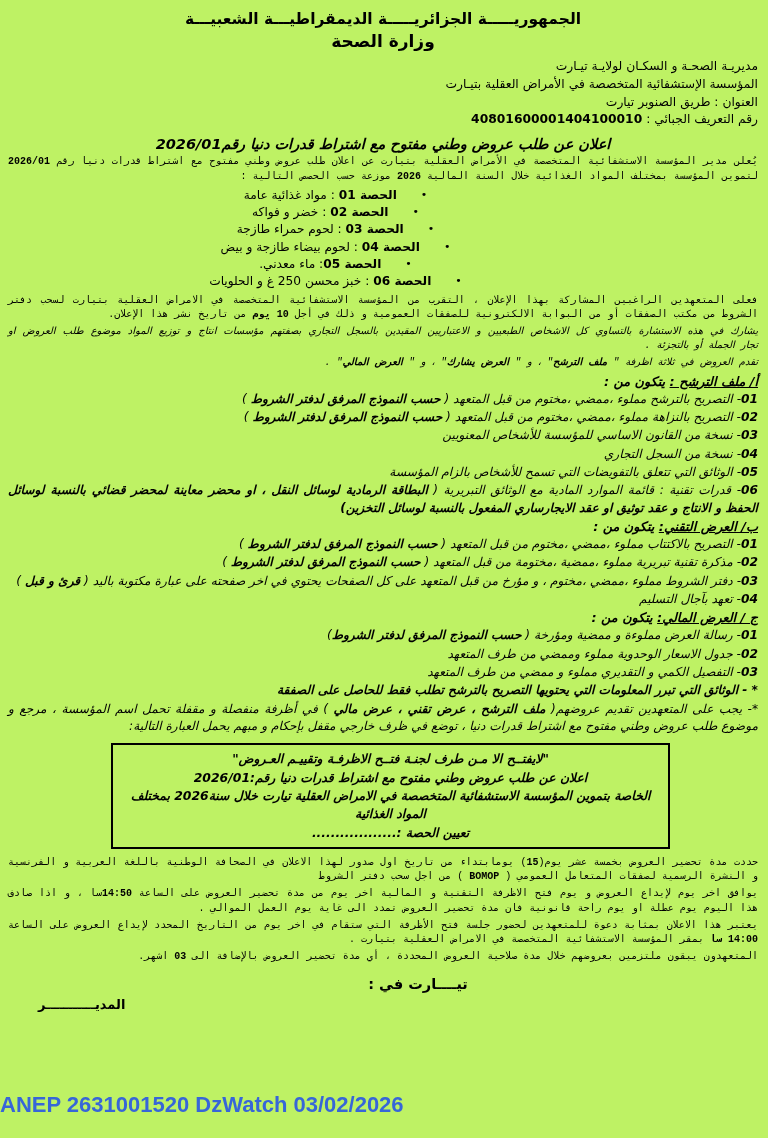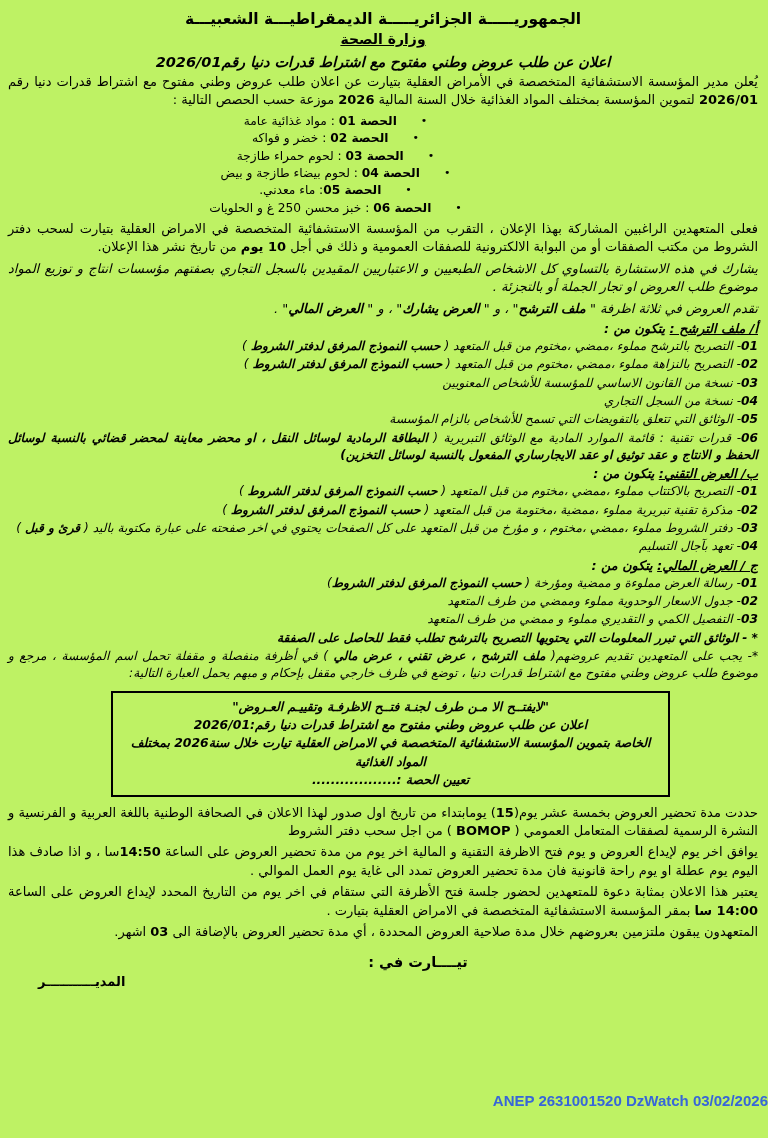--- a/index.html
+++ b/index.html
@@ -4,55 +4,61 @@
 <style>
   html,body{margin:0;padding:0;background:#fff;}
   .page{
     position:relative;width:768px;height:1138px;overflow:hidden;
     background:#bef264;color:#000;direction:rtl;
     font-family:"DejaVu Sans",sans-serif;
   }
   .inner{padding:10px 10px 0 8px;}
   .c{text-align:center;}
   .rep{font-size:15.5px;font-weight:bold;letter-spacing:0;}
-  .min{font-size:14px;font-weight:bold;margin-top:3px;text-decoration:underline;}
+  .min{font-size:17px;font-weight:bold;margin-top:3px;}
   .rblock{margin-top:7px;text-align:right;font-size:12.3px;line-height:1.45;}
   .title{text-align:center;font-weight:bold;font-style:italic;font-size:14.5px;margin-top:7px;margin-bottom:3px;}
-  p.doc{margin:3px 0;font-size:13px;line-height:1.42;text-align:justify;}
+  p.doc{margin:3px 0;font-size:10px;line-height:1.42;text-align:justify;font-family:Liberation Mono, monospace;}
   .it{font-style:italic;}
   .lots{margin:2px 0;padding-right:95px;}
   .lot{font-size:12.2px;line-height:1.42;text-align:center;}
   .lot .blt{display:inline-block;margin-left:24px;font-size:11px;vertical-align:1px;}
   .sec-h{font-size:12.8px;margin:2px 0;font-style:italic;font-weight:bold;}
   .sec-h .u{text-decoration:underline;}
   .item{font-size:12.2px;line-height:1.42;font-style:italic;text-align:justify;margin:1px 0;}
   .note1{font-weight:bold;}
   .box{
     border:2px solid #000;margin:8px 88px 7px 103px;padding:5px 8px;
     text-align:center;font-weight:bold;font-style:italic;
     font-size:12.4px;line-height:1.48;
   }
   .sig{margin-top:10px;}
   .sig-place{text-align:center;padding-left:70px;font-weight:bold;font-size:14.5px;line-height:1.5;}
   .sig-dir{text-align:left;padding-left:30px;font-weight:bold;font-size:13px;line-height:1.4;}
   .footer{
-    position:absolute;left:0;right:0;top:1092px;text-align:right;
+    position:absolute;left:0;right:0;top:1092px;text-align:left;
     direction:ltr;font-family:"Liberation Sans",sans-serif;
-    font-weight:bold;font-size:15px;color:#3766d8;
+    font-weight:bold;font-size:22px;color:#3766d8;
   }
 </style>
 </head>
 <body>
 
 <div class="page" lang="ar">
   <div class="inner">
 
     <div class="c rep">الجمهوريـــــة الجزائريـــــة الديمقراطيـــة الشعبيـــة</div>
     <div class="c min">وزارة الصحة</div>
 
+    <div class="rblock">
+      <div>مديريـة الصحـة و السكـان لولايـة تيـارت</div>
+      <div>المؤسسة الإستشفائية المتخصصة في الأمراض العقلية بتيـارت</div>
+      <div>العنوان : طريق الصنوبر تيارت</div>
+      <div><span>رقم التعريف الجبائي : </span><b>40801600001404100010</b></div>
+    </div>
 
     <div class="title"><span>اعلان عن طلب عروض وطني مفتوح مع اشتراط قدرات دنيا رقم</span><span>2026/01</span></div>
 
     <p class="doc"><span>يُعلن مدير المؤسسة الاستشفائية المتخصصة في الأمراض العقلية بتيارت عن اعلان طلب عروض وطني مفتوح مع اشتراط قدرات دنيا  رقم </span><b>2026/01</b><span> لتموين المؤسسة  بمختلف المواد الغذائية  خلال السنة المالية </span><b>2026</b><span> موزعة حسب الحصص التالية :</span></p>
 
     <div class="lots">
       <div class="lot"><span class="blt">•</span><b>الحصة 01</b><span> : مواد غذائية عامة</span></div>
       <div class="lot"><span class="blt">•</span><b>الحصة 02</b><span> : خضر و فواكه</span></div>
       <div class="lot"><span class="blt">•</span><b>الحصة 03</b><span> : لحوم حمراء طازجة</span></div>
       <div class="lot"><span class="blt">•</span><b>الحصة 04</b><span> : لحوم بيضاء طازجة و بيض</span></div>

